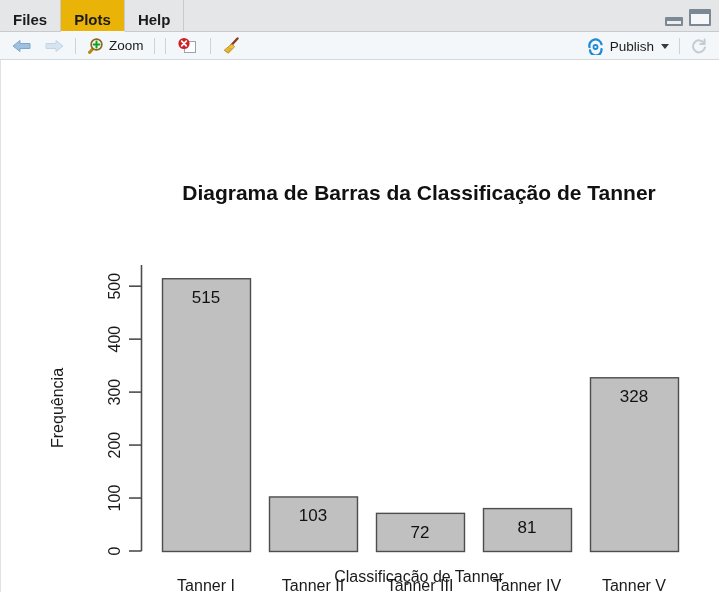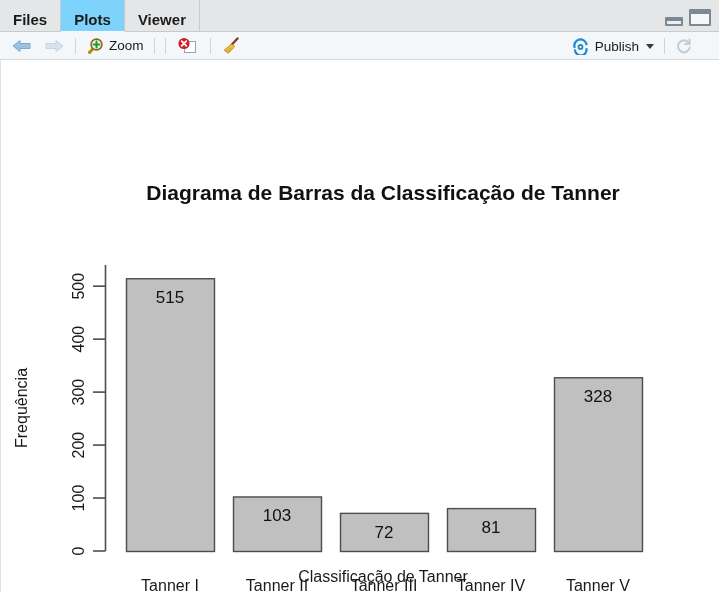--- a/index.html
+++ b/index.html
@@ -32,21 +32,21 @@
     font-size: 15px;
     font-weight: bold;
     color: #1b1b1b;
     background: #e5e6e8;
     border-right: 1px solid #c8cacc;
     box-sizing: border-box;
     cursor: default;
     white-space: nowrap;
   }
   .tab.active {
-    background: #7dd3fc;
+    background: #eab308;
     border-bottom: 1px solid #f7f9fa;
     margin-bottom: -1px;
     height: 32px;
     line-height: 32px;
   }
   .tabstrip .win-ctrls {
     position: absolute;
     right: 8px;
     top: 9px;
     display: flex;
@@ -77,21 +77,21 @@
     background: #f3f7f9;
     border-bottom: 1px solid #d3d9dd;
     display: flex;
     align-items: center;
     padding: 12px 6px;
     box-sizing: border-box;
   }
   .tb-left { display: flex; align-items: center; }
   .tb-right {
     position: absolute;
-    right: 21px; top: 0;
+    right: 6px; top: 0;
     height: 28px;
     display: flex;
     align-items: center;
   }
   .tb-btn {
     display: flex;
     align-items: center;
     gap: 5px;
     height: 22px;
     padding: 0 5px;
@@ -118,30 +118,31 @@
 
   
   .plotpanel {
     position: relative;
     width: 719px;
     height: 532px;
     background: #ffffff;
     border-left: 1px solid #dfe3e6;
     box-sizing: border-box;
     overflow: hidden;
+    padding-left: 36px;
   }
   .plot-svg { display: block; }
 </style>
 </head>
 <body>
 
 <div class="tabstrip">
   <div class="tab">Files</div>
   <div class="tab active">Plots</div>
-  <div class="tab">Viewer</div>
+  <div class="tab">Help</div>
 
   <div class="win-ctrls">
     <div class="ic-min"></div>
     <div class="ic-max"></div>
   </div>
 </div>
 
 <div class="toolbar">
   <div class="tb-left">
 

